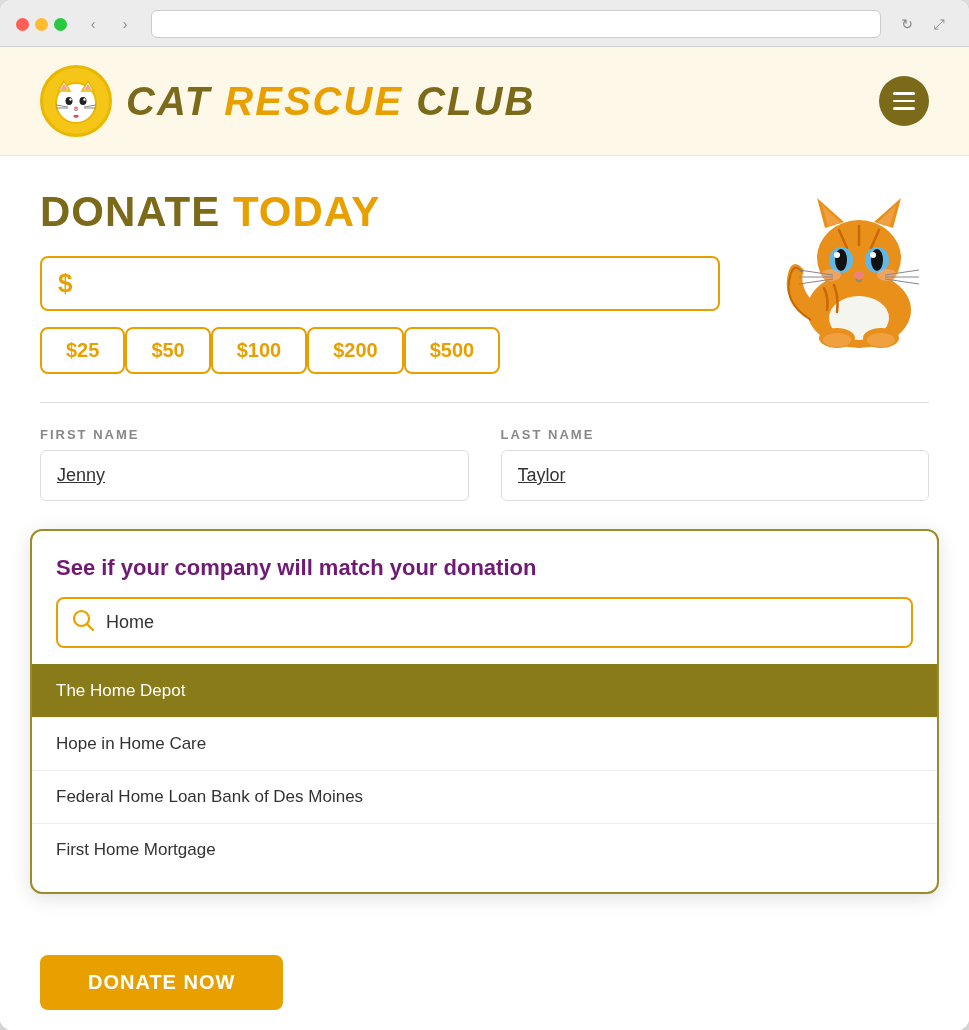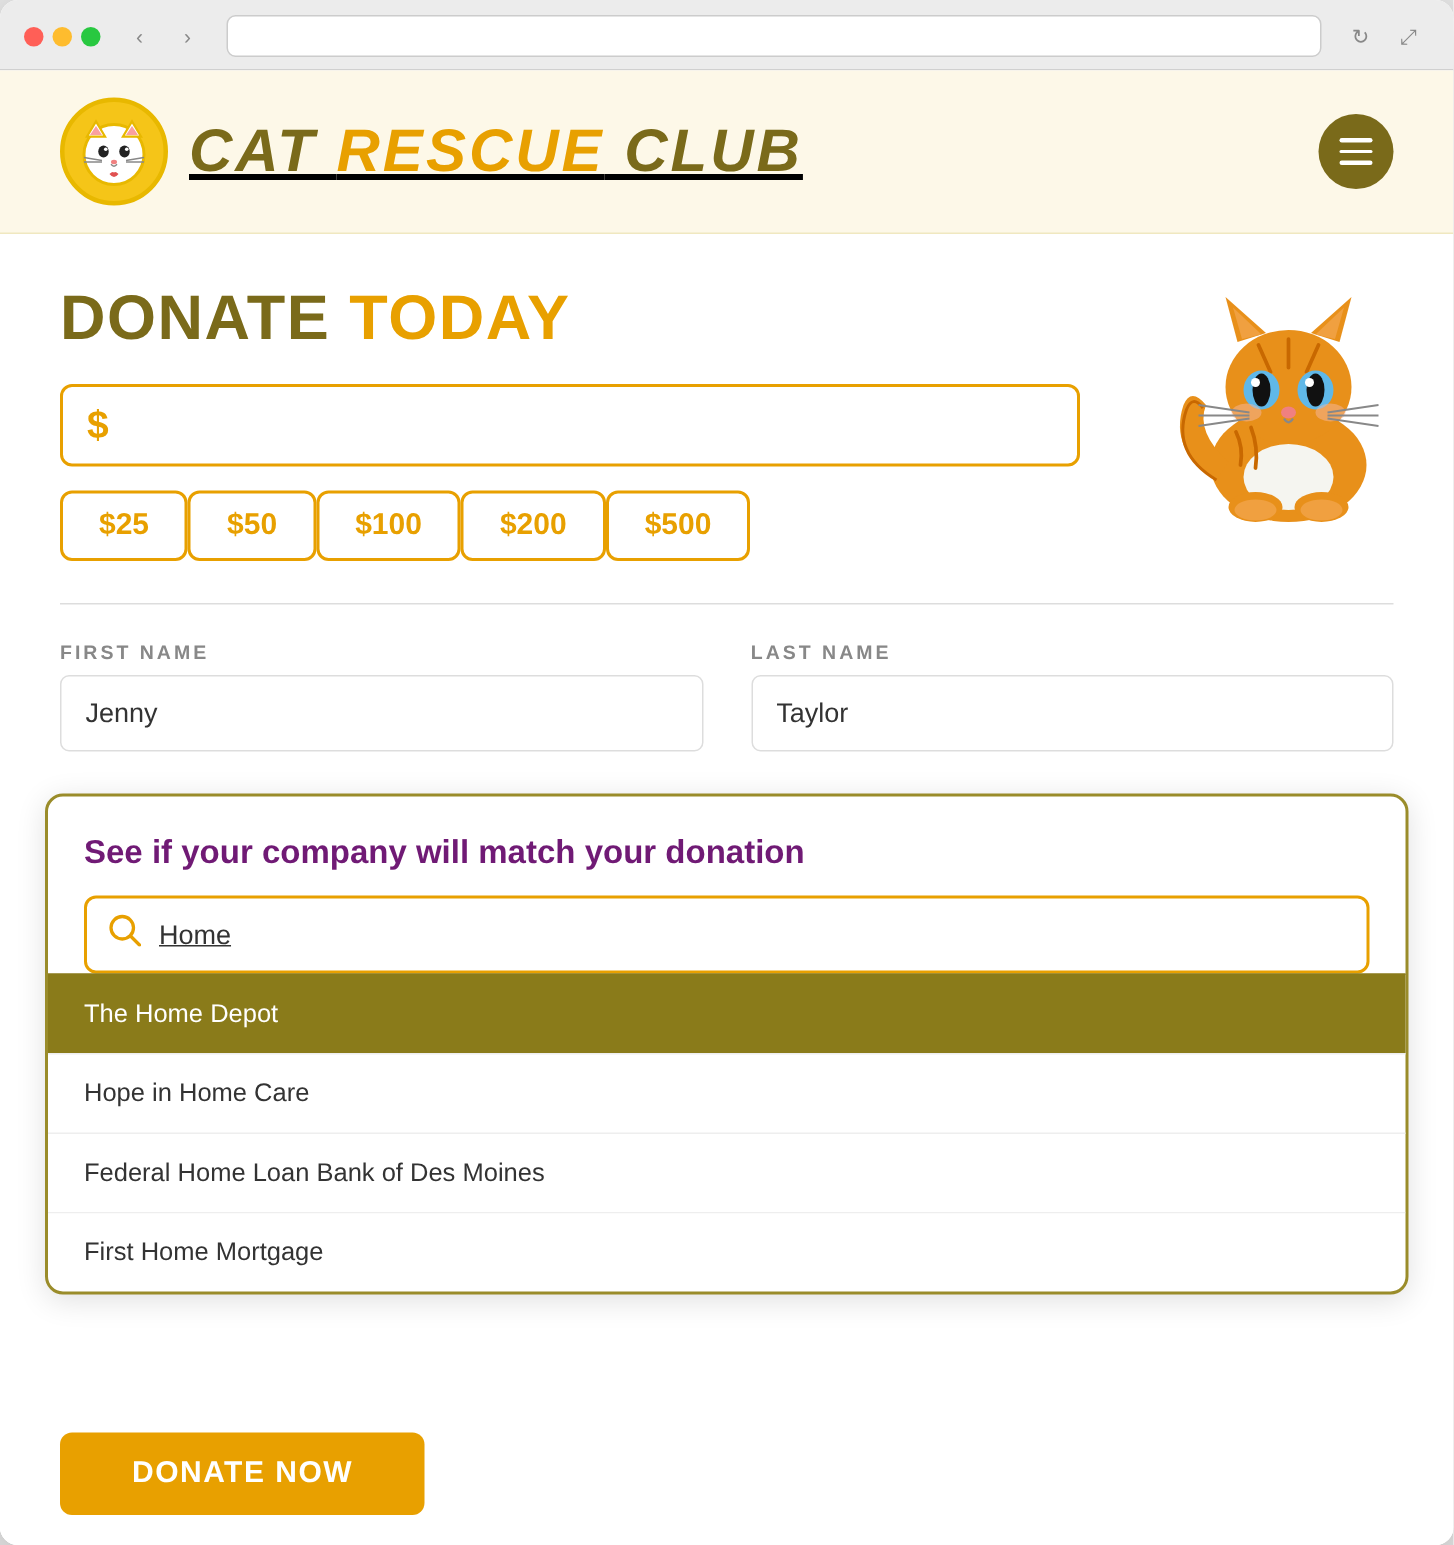--- a/index.html
+++ b/index.html
@@ -89,21 +89,20 @@
     }
 
     
     .site-header {
       background: #fdf8e8;
       padding: 18px 40px;
       display: flex;
       align-items: center;
       justify-content: space-between;
       border-bottom: 1px solid #f0e8c0;
-      text-decoration: underline;
     }
 
     .logo-area {
       display: flex;
       align-items: center;
       gap: 14px;
     }
 
     .logo-icon {
       width: 72px;
@@ -255,20 +254,21 @@
     }
 
     .field-input {
       border: 1.5px solid #ddd;
       border-radius: 6px;
       padding: 14px 16px;
       font-size: 18px;
       color: #333;
       outline: none;
       width: 100%;
+      text-decoration: underline;
     }
 
     
     .company-match-box {
       background: #fff;
       border: 2.5px solid #9a8c2a;
       border-radius: 12px;
       padding: 24px 24px 0;
       margin: 0 -10px;
       box-shadow: 0 4px 20px rgba(0,0,0,0.12);
@@ -296,27 +296,26 @@
       font-size: 20px;
       margin-right: 12px;
     }
 
     .search-input {
       border: none;
       outline: none;
       font-size: 18px;
       color: #333;
       flex: 1;
-      text-decoration: underline;
     }
 
     
     .dropdown-results {
       border-top: none;
-      margin: 0 -24px;
+      margin: 16px -24px;
     }
 
     .dropdown-item {
       padding: 16px 24px;
       font-size: 17px;
       color: #333;
       cursor: pointer;
       border-top: 1px solid #eee;
     }
 

